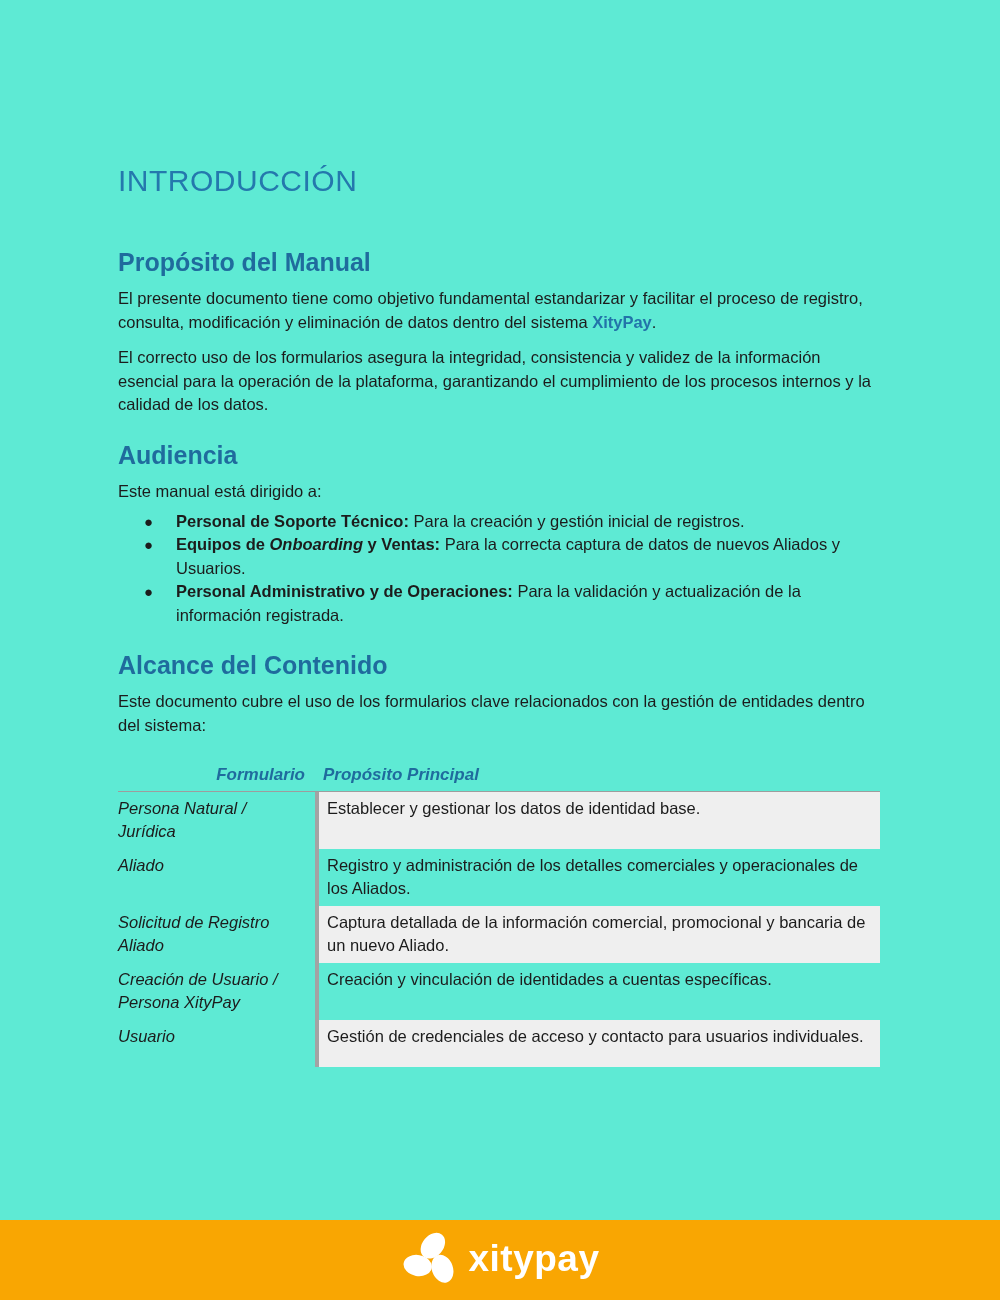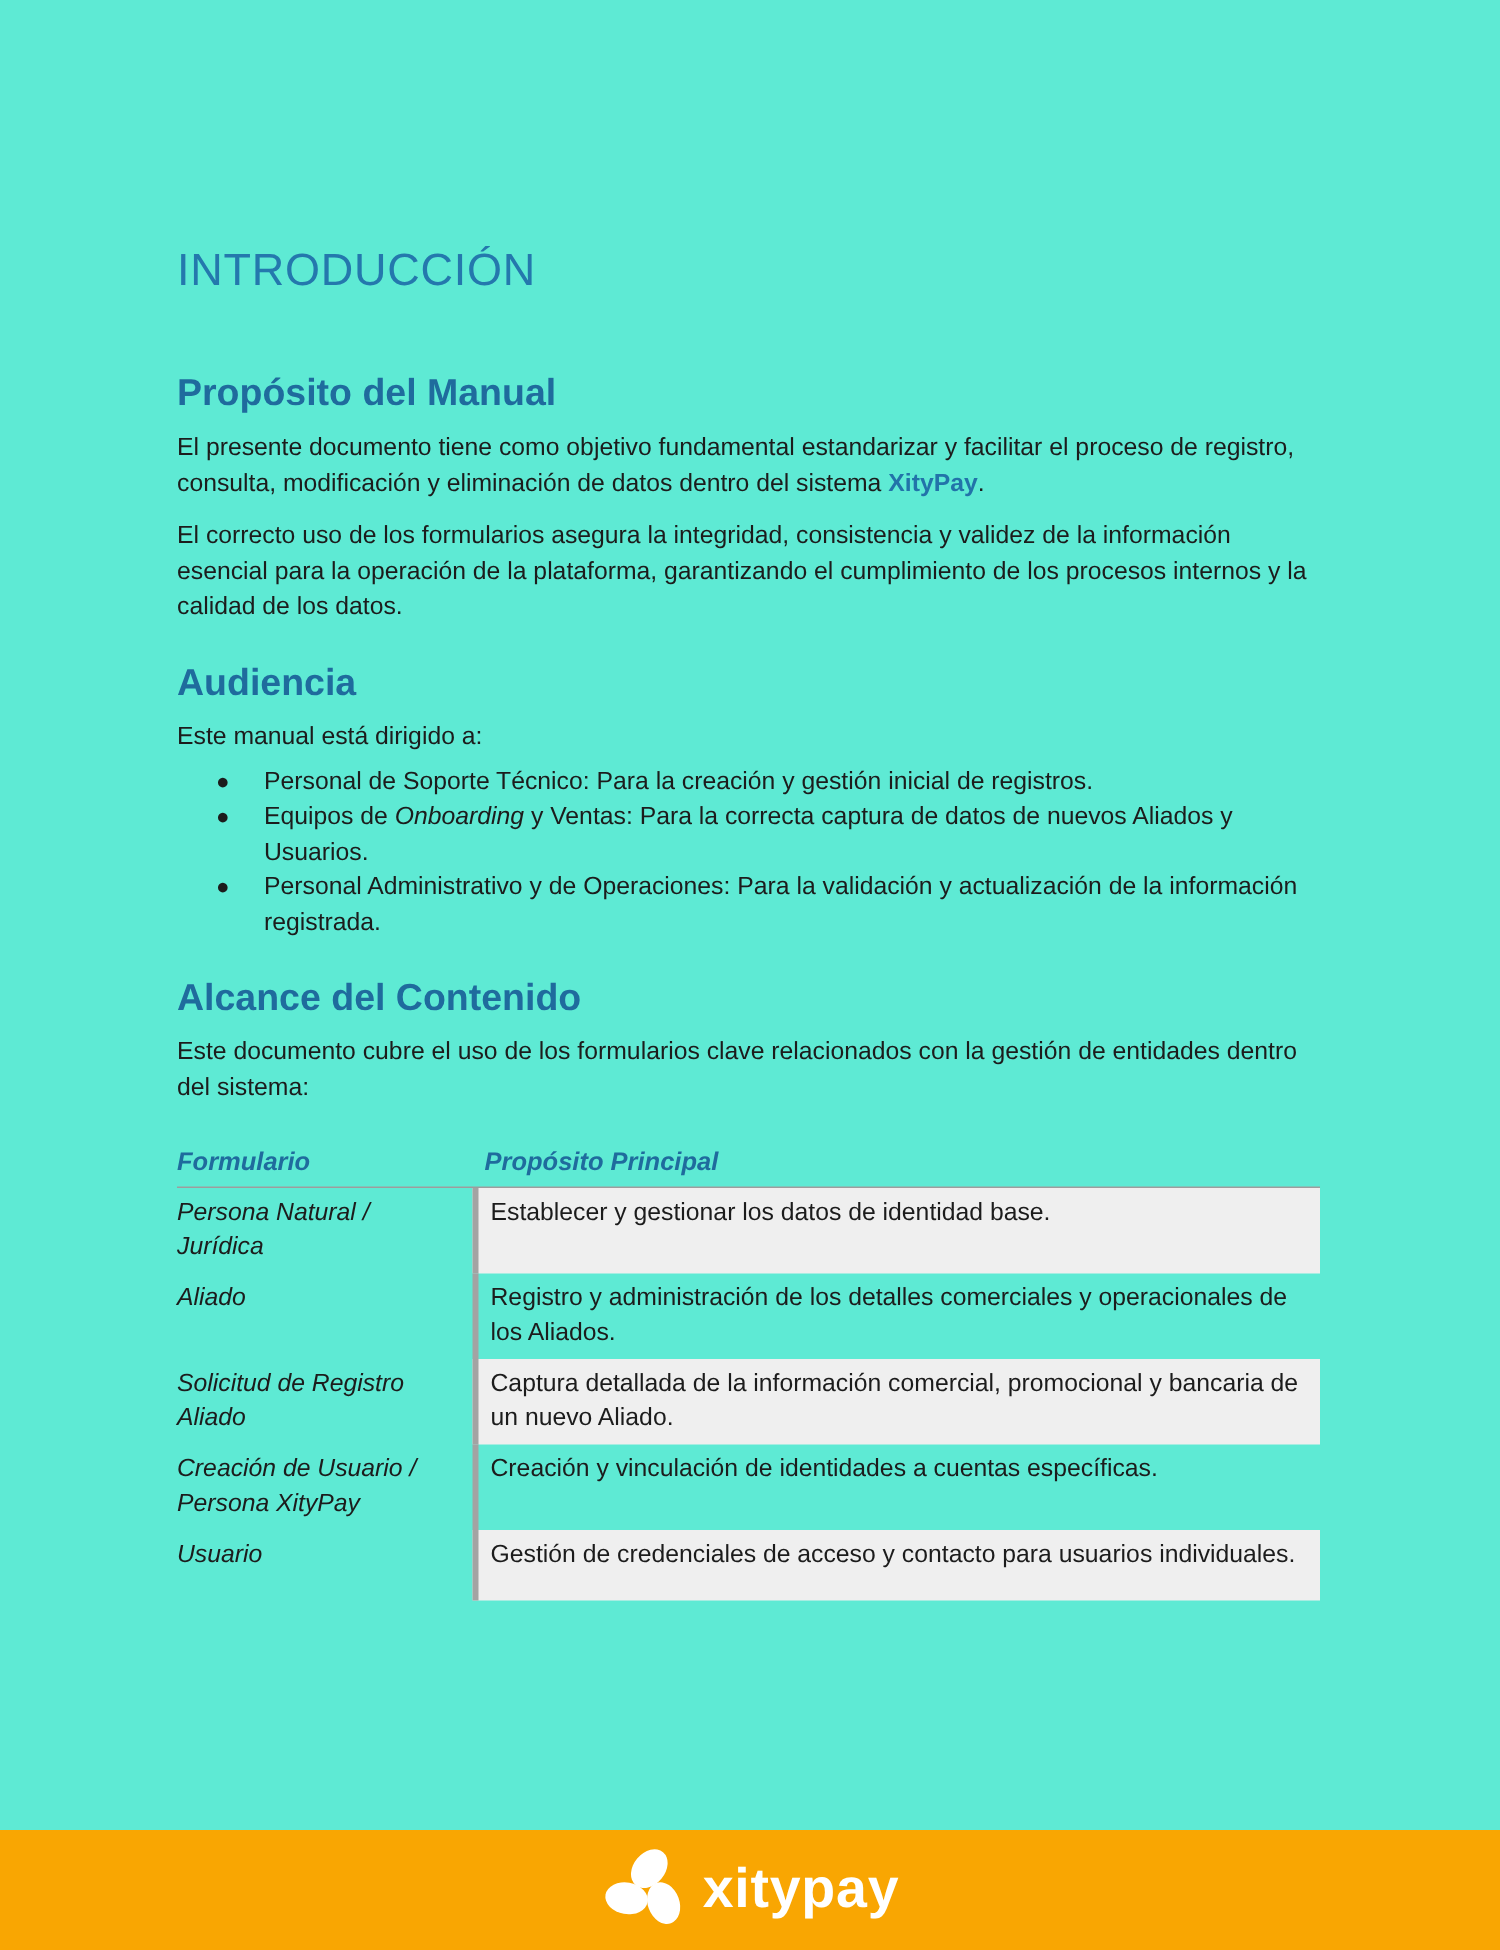--- a/index.html
+++ b/index.html
@@ -25,31 +25,31 @@
   }
   p.body-text{
     font-size:16.5px;line-height:23.5px;margin:0 0 12px 0;
   }
   p.intro-line{margin-bottom:2px;}
   .brand-inline{color:#2273a9;font-weight:700;}
   .bullets{margin:6px 0 12px 26px;}
   .bullet-item{display:flex;font-size:16.5px;line-height:23.5px;}
   .bullet-dot{flex:0 0 32px;font-size:15px;}
   .bullet-body{flex:1;}
-  .bullet-body strong{font-weight:400;}
+  .bullet-body strong{font-weight:700;}
   
   .scope-table{margin-top:26px;width:762px;font-size:16.5px;line-height:23.5px;}
   .thead{
     display:grid;grid-template-columns:197px 565px;
     padding-bottom:4px;border-bottom:1px solid #9d9d9d;
   }
   .th-label,.th-desc{
     color:#1f6b9d;font-weight:700;font-style:italic;font-size:17px;
   }
-  .th-label{padding-right:10px;}
+  .th-label{text-align:right;padding-right:10px;}
   .th-desc{padding-left:8px;}
   .trow{display:grid;grid-template-columns:197px 565px;}
   .cell-label{
     font-style:italic;
     padding:5px 10px 5px 0;min-height:47px;box-sizing:border-box;
   }
   .cell-desc{
     padding:5px 12px 5px 8px;border-left:4px solid #a3a3a3;
     min-height:47px;box-sizing:border-box;
   }

